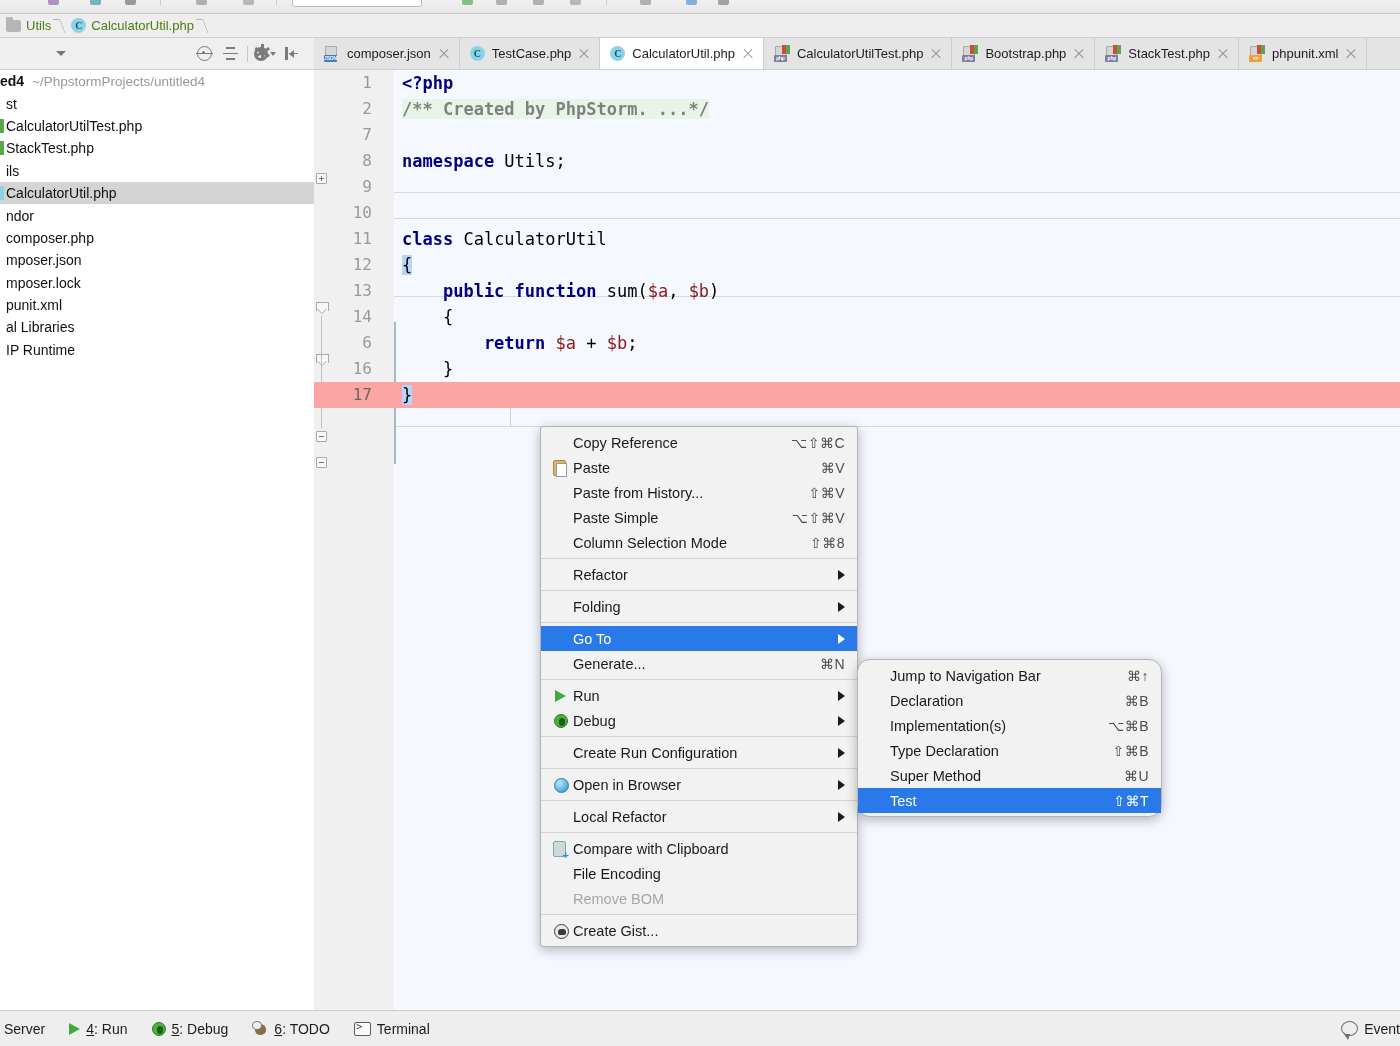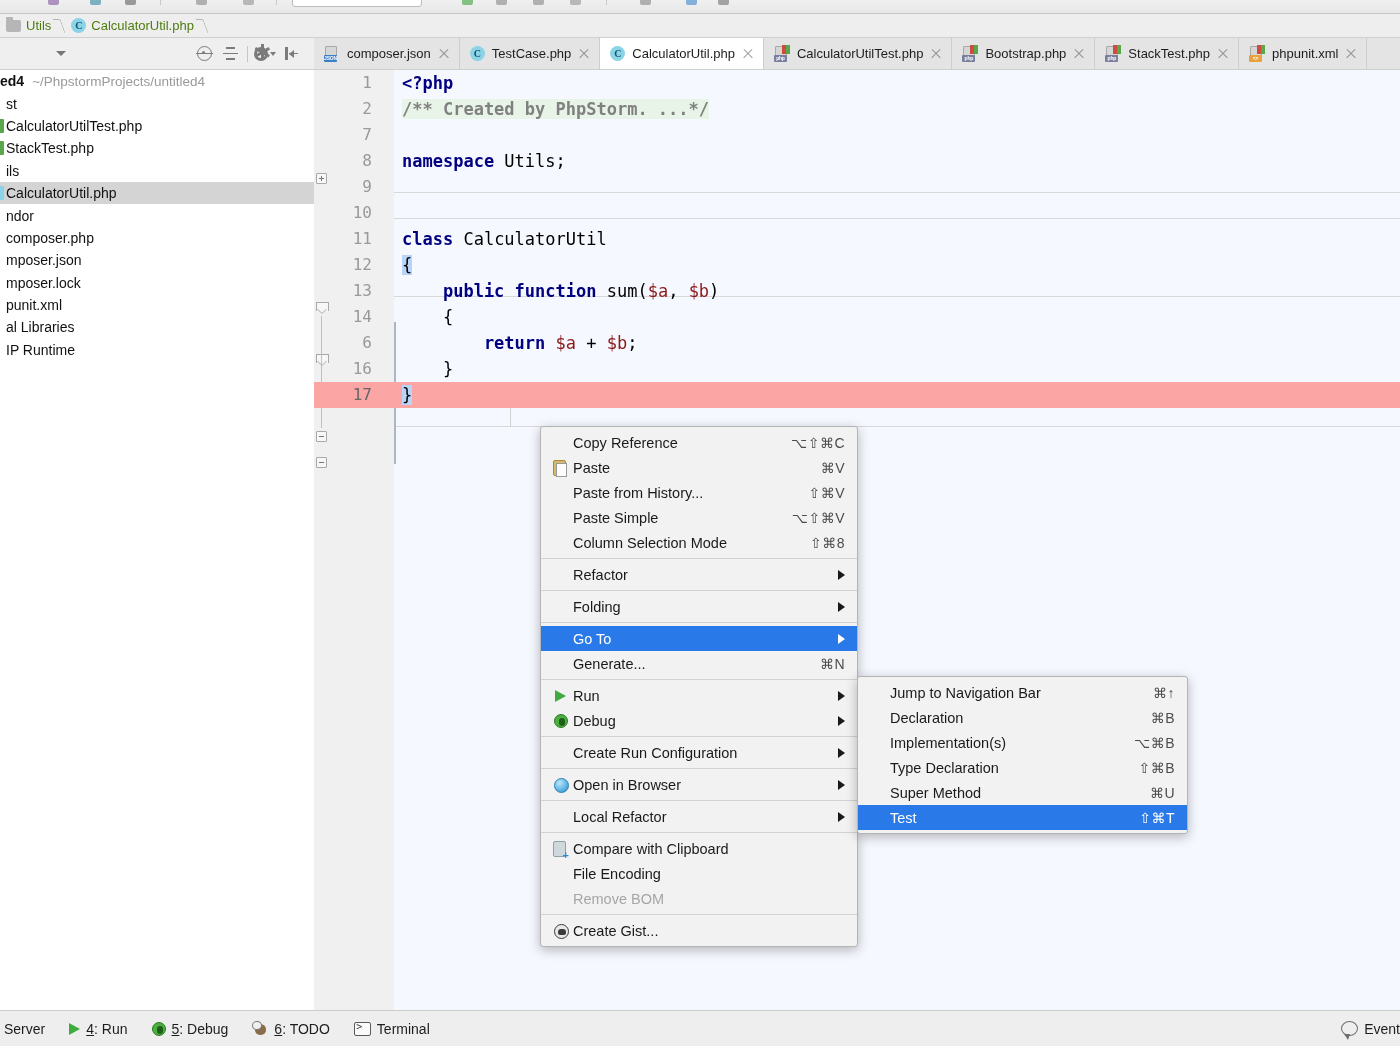--- a/index.html
+++ b/index.html
@@ -745,21 +745,21 @@
     </div>
     <div class="msep"></div>
     <div class="mi">
       <span class="mi-icon">
         <span class="ic-gist"></span>
       </span>
       <span class="mi-label">Create Gist...</span>
     </div>
   </div>
 
-<div class="ctxmenu" style="left:857px;top:676px;width:331px;" id="gotomenu">
+<div class="ctxmenu" style="left:857px;top:659px;width:305px;border-radius:13px;" id="gotomenu">
     <div class="mi mi-noicon">
       <span class="mi-label">Jump to Navigation Bar</span>
       <span class="mi-shortcut">⌘↑</span>
     </div>
     <div class="mi mi-noicon">
       <span class="mi-label">Declaration</span>
       <span class="mi-shortcut">⌘B</span>
     </div>
     <div class="mi mi-noicon">
       <span class="mi-label">Implementation(s)</span>

